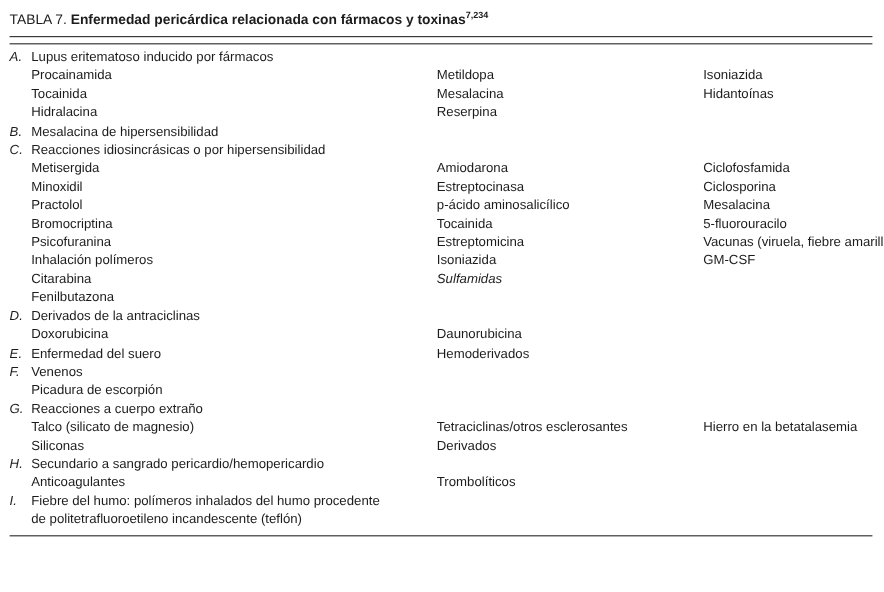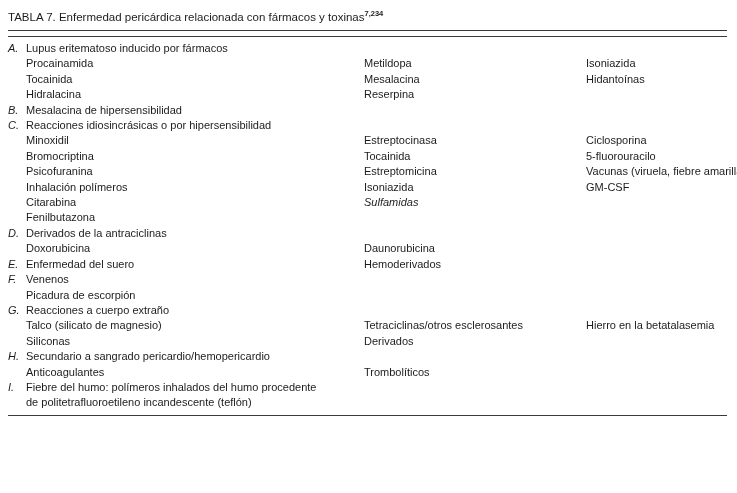--- a/index.html
+++ b/index.html
@@ -17,21 +17,21 @@
     background: #ffffff;
     overflow: hidden;
   }
   .title {
     font-size: 11.5px;
     line-height: 14px;
     padding: 2px 0 6px 0;
     white-space: nowrap;
   }
   .title .caption-bold {
-    font-weight: normal;
+    font-weight: bold;
     text-align: center;
   }
   .title sup {
     font-size: 7.5px;
     font-weight: bold;
     vertical-align: super;
     line-height: 0;
   }
   .rule {
     border-top: 1px solid #3a3a3a;
@@ -112,26 +112,38 @@
           <td class="c3"></td>
         </tr>
         <tr>
           <td class="letter">C.</td>
           <td class="c1">Reacciones idiosincrásicas o por hipersensibilidad</td>
           <td class="c2"></td>
           <td class="c3"></td>
         </tr>
         <tr>
           <td class="letter"></td>
+          <td class="c1">Metisergida</td>
+          <td class="c2">Amiodarona</td>
+          <td class="c3">Ciclofosfamida</td>
+        </tr>
+        <tr>
+          <td class="letter"></td>
           <td class="c1">Minoxidil</td>
           <td class="c2">Estreptocinasa</td>
           <td class="c3">Ciclosporina</td>
         </tr>
         <tr>
           <td class="letter"></td>
+          <td class="c1">Practolol</td>
+          <td class="c2">p-ácido aminosalicílico</td>
+          <td class="c3">Mesalacina</td>
+        </tr>
+        <tr>
+          <td class="letter"></td>
           <td class="c1">Bromocriptina</td>
           <td class="c2">Tocainida</td>
           <td class="c3">5-fluorouracilo</td>
         </tr>
         <tr>
           <td class="letter"></td>
           <td class="c1">Psicofuranina</td>
           <td class="c2">Estreptomicina</td>
           <td class="c3">Vacunas (viruela, fiebre amarilla)</td>
         </tr>

